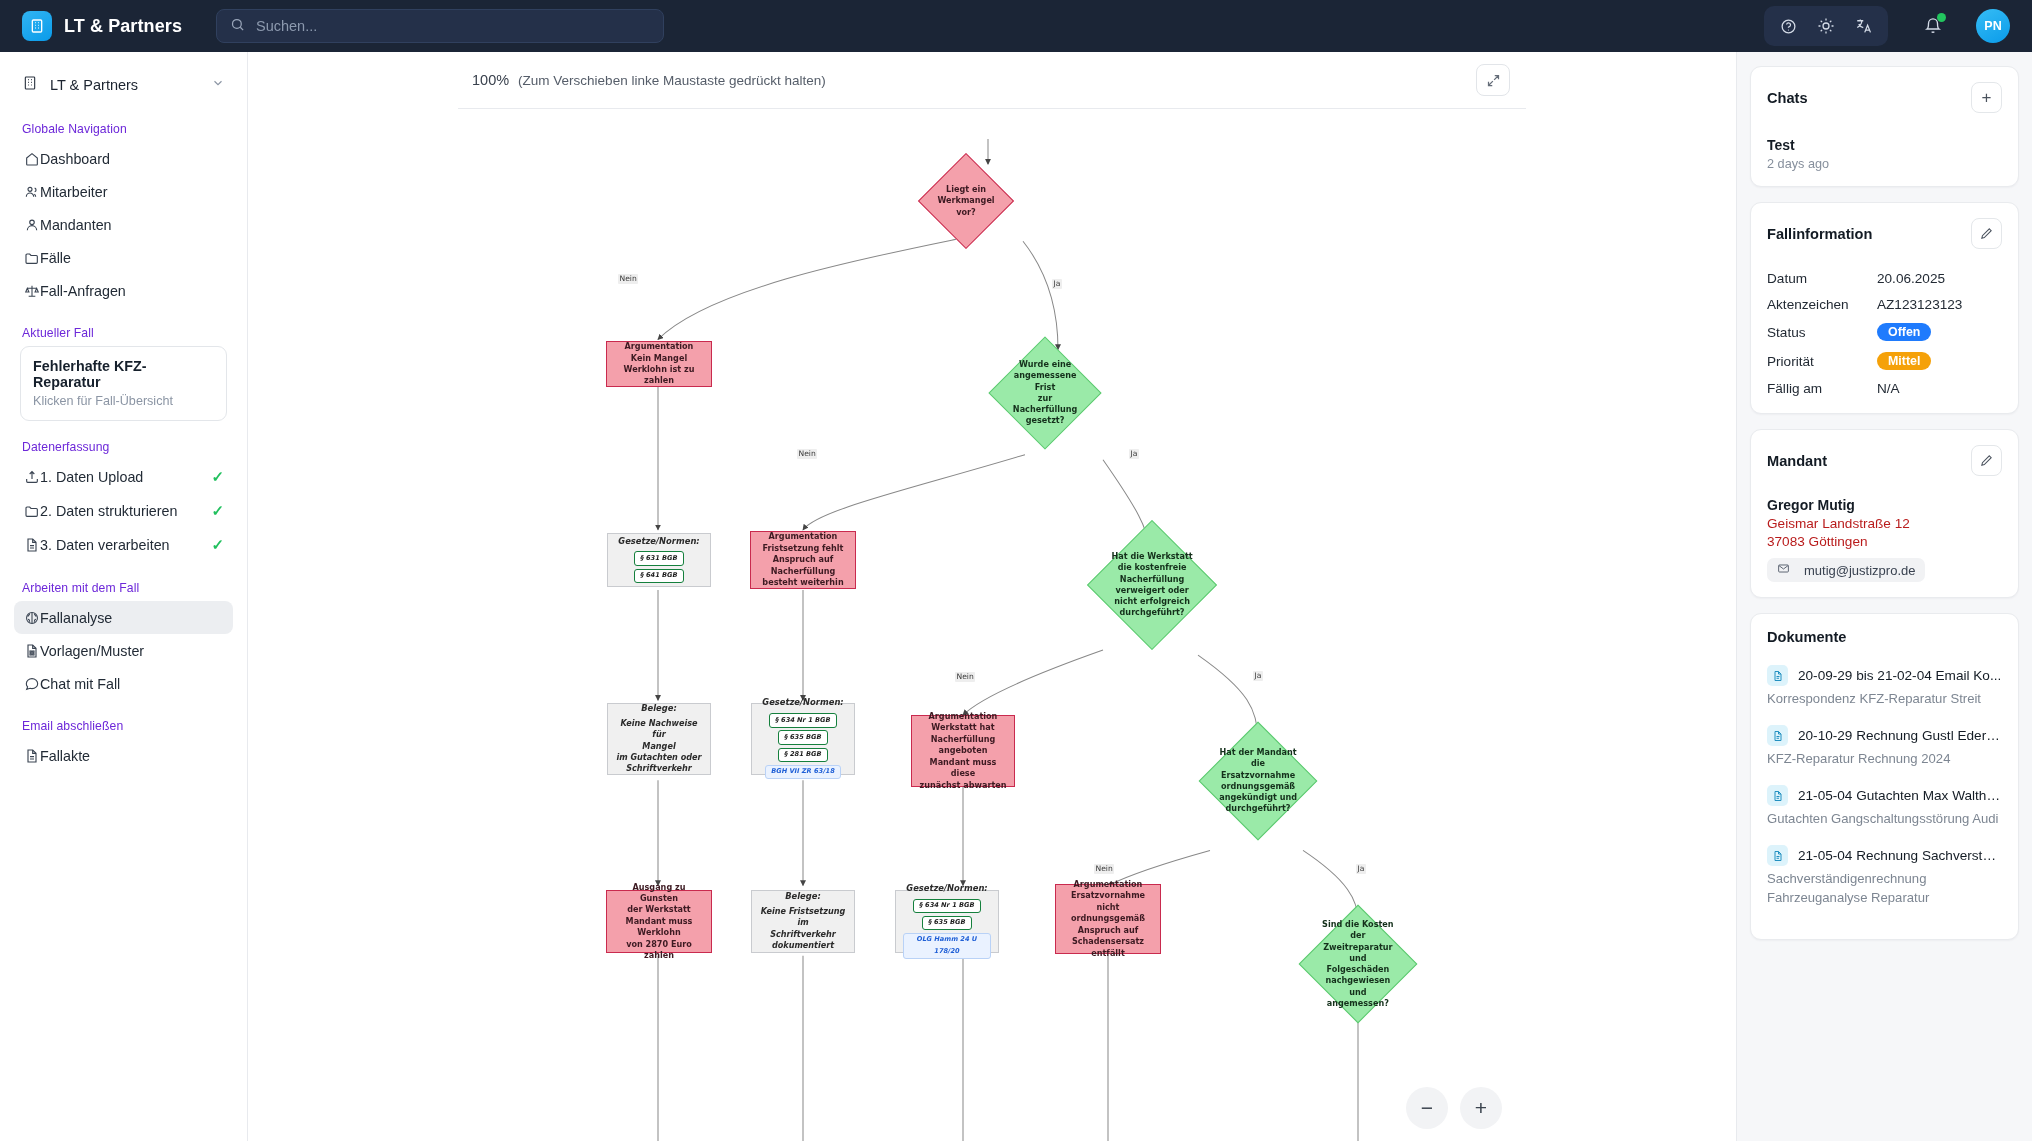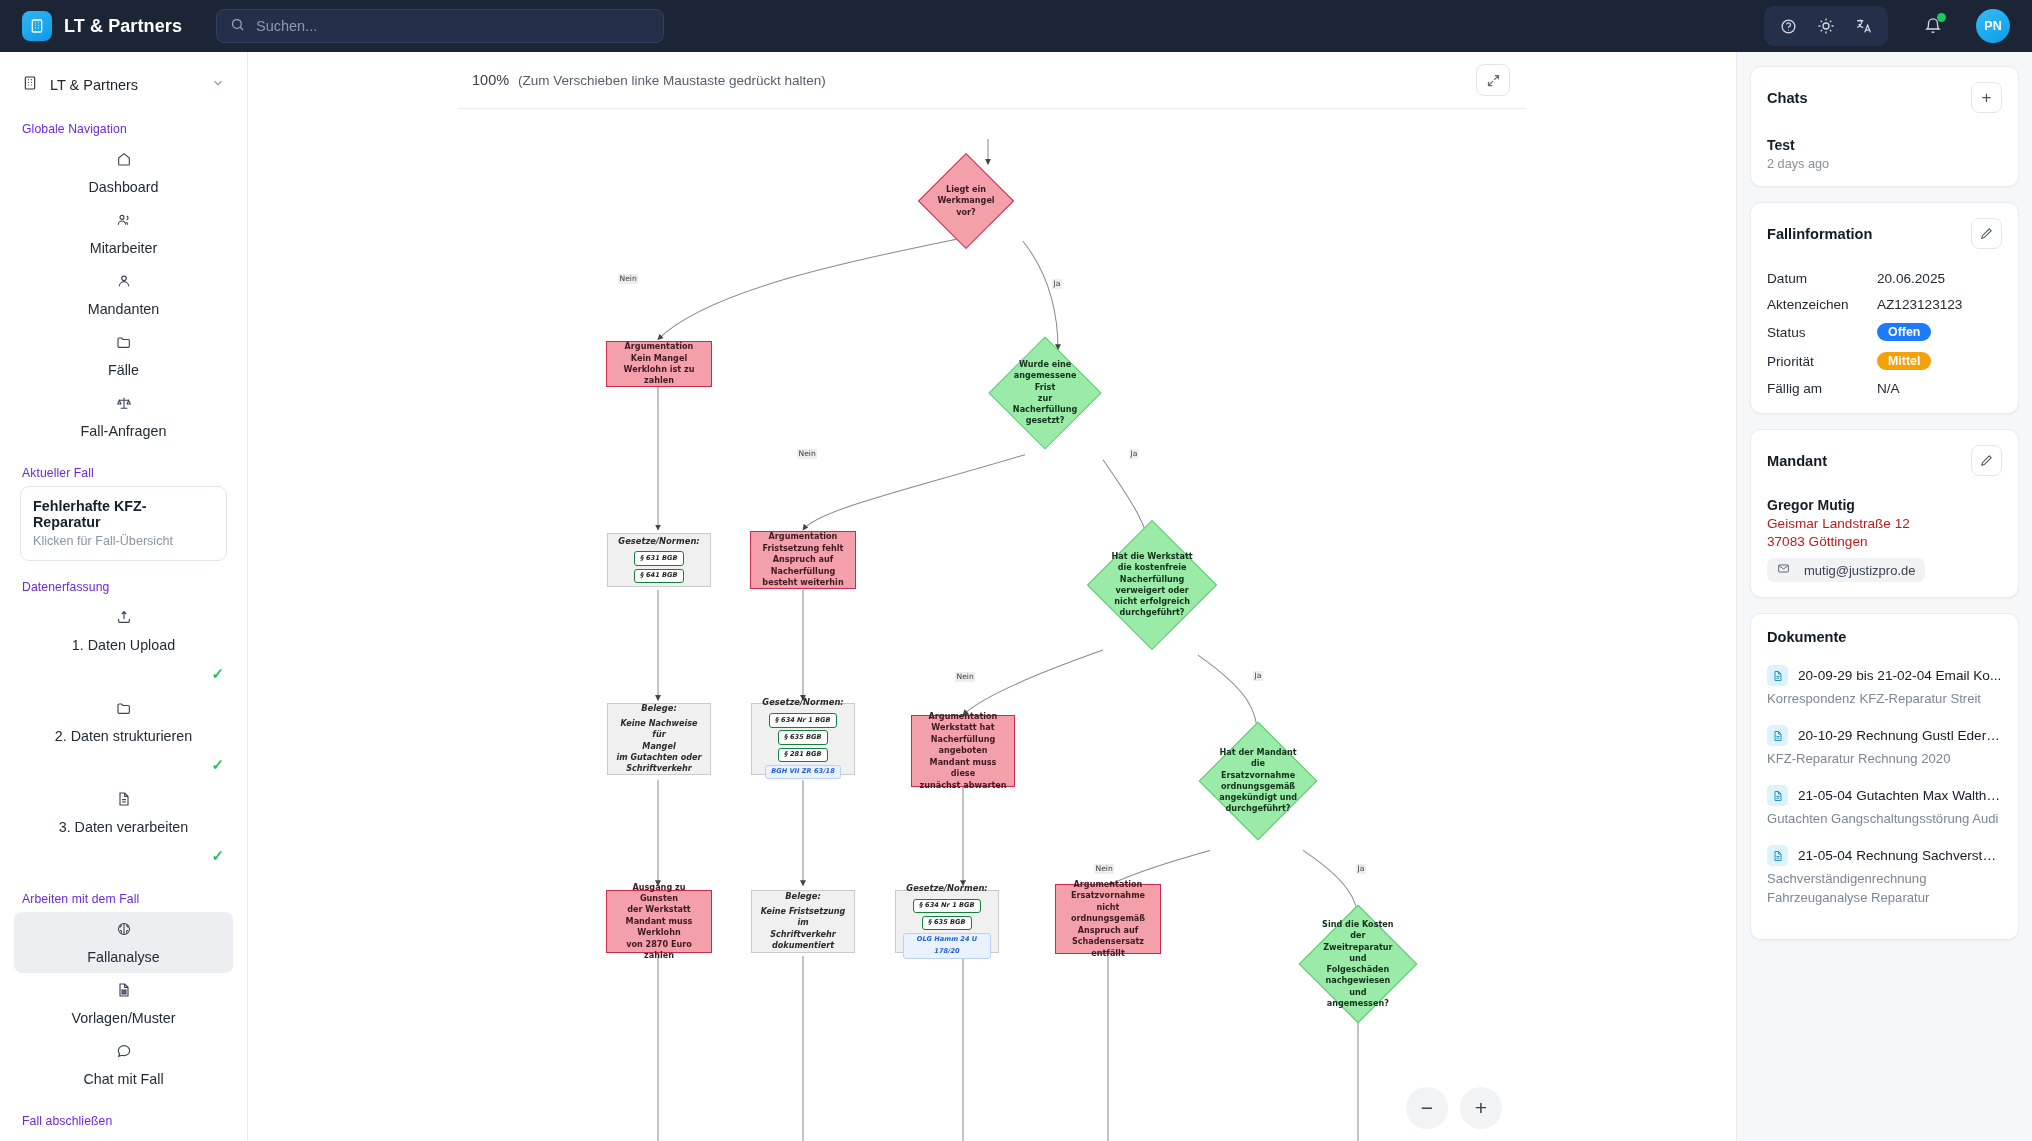--- a/index.html
+++ b/index.html
@@ -67,23 +67,23 @@
   }
   .org-row {
     display: flex; align-items: center; gap: 12px; padding: 9px 8px;
     border-radius: 8px; color: #1c2430; font-size: 14.5px;
   }
   .org-row .chev { margin-left: auto; color: #8b95a4; }
   .sb-section {
     font-size: 12.2px; color: #6d28d9; margin: 19px 0 6px 8px; letter-spacing: .1px;
   }
   .sb-item {
-    display: flex; align-items: center; gap: 12px;
+    display: flex; align-items: center; gap: 0;
     padding: 8px 9px; border-radius: 8px;
-    color: #222b36; font-size: 14.3px; cursor: pointer; flex-direction: column;
+    color: #222b36; font-size: 14.3px; cursor: pointer;
   }
   .sb-item .sb-ico { width: 17px; height: 17px; display:flex; align-items:center; justify-content:center; color:#3a4452; flex:0 0 17px; }
   .sb-item.active { background: #eceef1; font-weight: 500; }
   .sb-item .check { margin-left: auto; color: #21c05e; font-size: 15px; font-weight: bold; }
   .case-card {
     margin: 5px 6px 0 6px; border: 1px solid #e3e6ea; border-radius: 9px;
     padding: 11px 12px 12px 12px;
   }
   .case-card .t { font-size: 14.3px; font-weight: bold; color: #16202c; }
   .case-card .s { font-size: 12.6px; color: #8b95a4; margin-top: 4px; }
@@ -399,21 +399,21 @@
     </div>
     <div class="sb-item">
       <span class="sb-ico">
         <svg width="16" height="16" viewBox="0 0 24 24" fill="none" stroke="currentColor" stroke-width="1.7">
             <path d="M20.5 11.5c0 4.1-3.8 7.4-8.5 7.4-1 0-2-.2-2.9-.5L4 20l1.4-3.6A7 7 0 0 1 3.5 11.5C3.5 7.4 7.3 4 12 4s8.5 3.4 8.5 7.5z"></path>
           </svg>
         </span>
       <span>Chat mit Fall</span>
     </div>
 
-    <div class="sb-section">Fall abschließen</div>
+    <div class="sb-section">Email abschließen</div>
     <div class="sb-item">
       <span class="sb-ico">
         <svg width="16" height="16" viewBox="0 0 24 24" fill="none" stroke="currentColor" stroke-width="1.7">
             <path d="M6 3h7l5 5v13H6z"></path>
             <path d="M13 3v5h5M9 13h6M9 16.5h6"></path>
           </svg>
         </span>
       <span>Fallakte</span>
     </div>
   </div>
@@ -660,21 +660,21 @@
         <div class="doc-item">
           <div class="doc-top">
             <span class="doc-ico">
               <svg width="12" height="12" viewBox="0 0 24 24" fill="none" stroke="currentColor" stroke-width="2">
                   <path d="M6 3h7l5 5v13H6z"></path>
                   <path d="M13 3v5h5M9 13h6M9 16.5h5"></path>
                 </svg>
             </span>
             <span class="doc-name">20-10-29 Rechnung Gustl Eder K...</span>
           </div>
-          <div class="doc-sub">KFZ-Reparatur Rechnung 2020</div>
+          <div class="doc-sub">KFZ-Reparatur Rechnung 2024</div>
         </div>
         <div class="doc-item">
           <div class="doc-top">
             <span class="doc-ico">
               <svg width="12" height="12" viewBox="0 0 24 24" fill="none" stroke="currentColor" stroke-width="2">
                   <path d="M6 3h7l5 5v13H6z"></path>
                   <path d="M13 3v5h5M9 13h6M9 16.5h5"></path>
                 </svg>
             </span>
             <span class="doc-name">21-05-04 Gutachten Max Walthe...</span>

